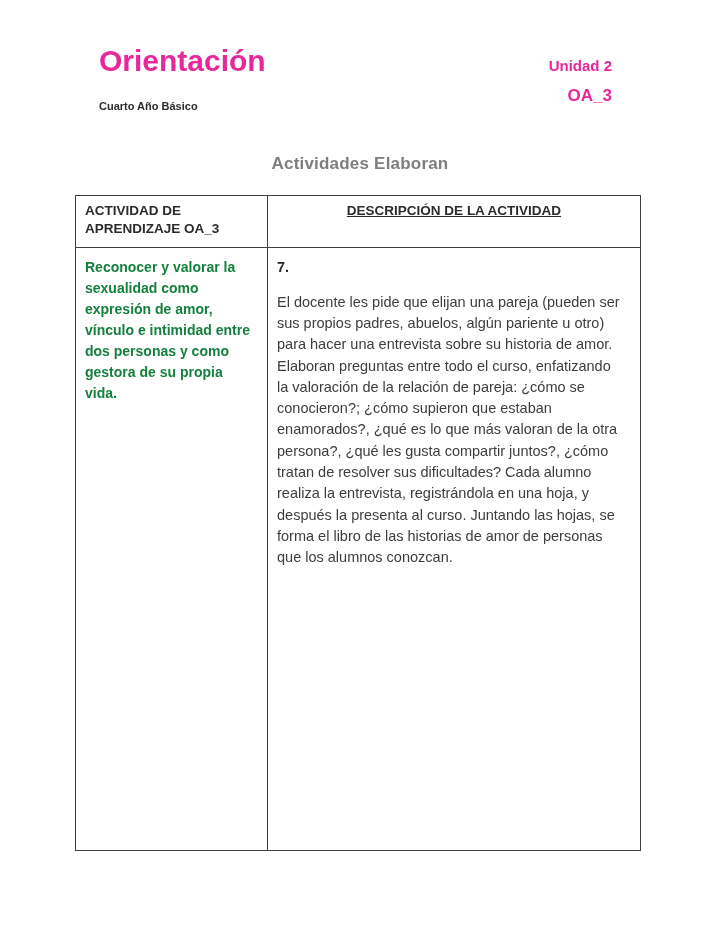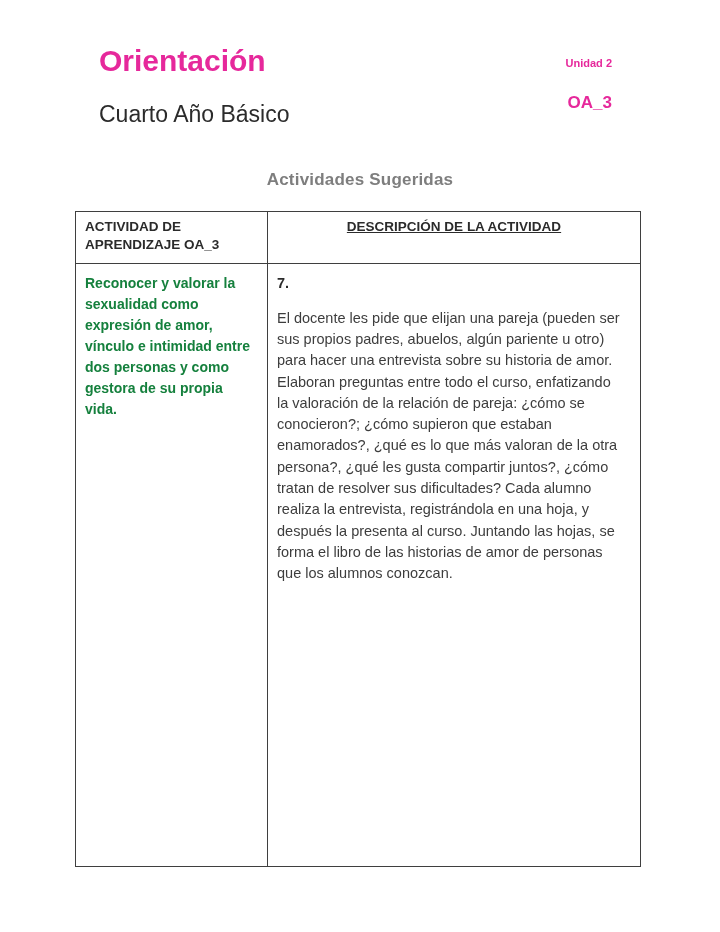--- a/index.html
+++ b/index.html
@@ -12,36 +12,36 @@
     background: #ffffff;
     font-family: "Liberation Sans", sans-serif;
     color: #3d3d3d;
     overflow: hidden;
   }
   .doc-header {
     display: flex;
     justify-content: space-between;
     padding: 44px 108px 0 99px;
   }
-  .doc-header .left, .doc-header .right { display: flex; flex-direction: column; gap: 12px; }
+  .doc-header .left, .doc-header .right { display: flex; flex-direction: column; }
   .doc-header .right { text-align: right; }
   .doc-title {
     font-size: 30px;
     font-weight: bold;
     color: var(--accent);
     line-height: 1.15;
   }
   .doc-subtitle {
-    font-size: 23px;
-    font-weight: normal;
+    font-size: 11px;
+    font-weight: bold;
     color: #2b2b2b;
-    margin-top: 10px;
+    margin-top: 21px;
   }
   .unit-label {
-    font-size: 11px;
+    font-size: 15px;
     font-weight: bold;
     color: var(--accent);
     margin-top: 13px;
   }
   .oa-label {
     font-size: 17px;
     font-weight: bold;
     color: var(--accent);
     margin-top: 12px;
   }
@@ -104,21 +104,21 @@
     <div class="left">
       <div class="doc-title">Orientación</div>
       <div class="doc-subtitle">Cuarto Año Básico</div>
     </div>
     <div class="right">
       <div class="unit-label">Unidad 2</div>
       <div class="oa-label">OA_3</div>
     </div>
   </div>
 
-  <div class="section-title">Actividades Sugeridas</div>
+  <div class="section-title">Actividades Elaboran</div>
 
   <div class="activities-table">
     <div class="cell th th-objective">ACTIVIDAD DE APRENDIZAJE OA_3</div>
     <div class="cell th th-description">DESCRIPCIÓN DE LA ACTIVIDAD</div>
     <div class="cell td-objective">Reconocer y valorar la sexualidad como expresión de amor, vínculo e intimidad entre dos personas y como gestora de su propia vida.</div>
     <div class="cell td-activity">
       <div class="activity-number">7.</div>
       <div class="activity-text">El docente les pide que elijan una pareja (pueden ser sus propios padres, abuelos, algún pariente u otro) para hacer una entrevista sobre su historia de amor. Elaboran preguntas entre todo el curso, enfatizando la valoración de la relación de pareja: ¿cómo se conocieron?; ¿cómo supieron que estaban enamorados?, ¿qué es lo que más valoran de la otra persona?, ¿qué les gusta compartir juntos?, ¿cómo tratan de resolver sus dificultades? Cada alumno realiza la entrevista, registrándola en una hoja, y después la presenta al curso. Juntando las hojas, se forma el libro de las historias de amor de personas que los alumnos conozcan.</div>
     </div>
   </div>

